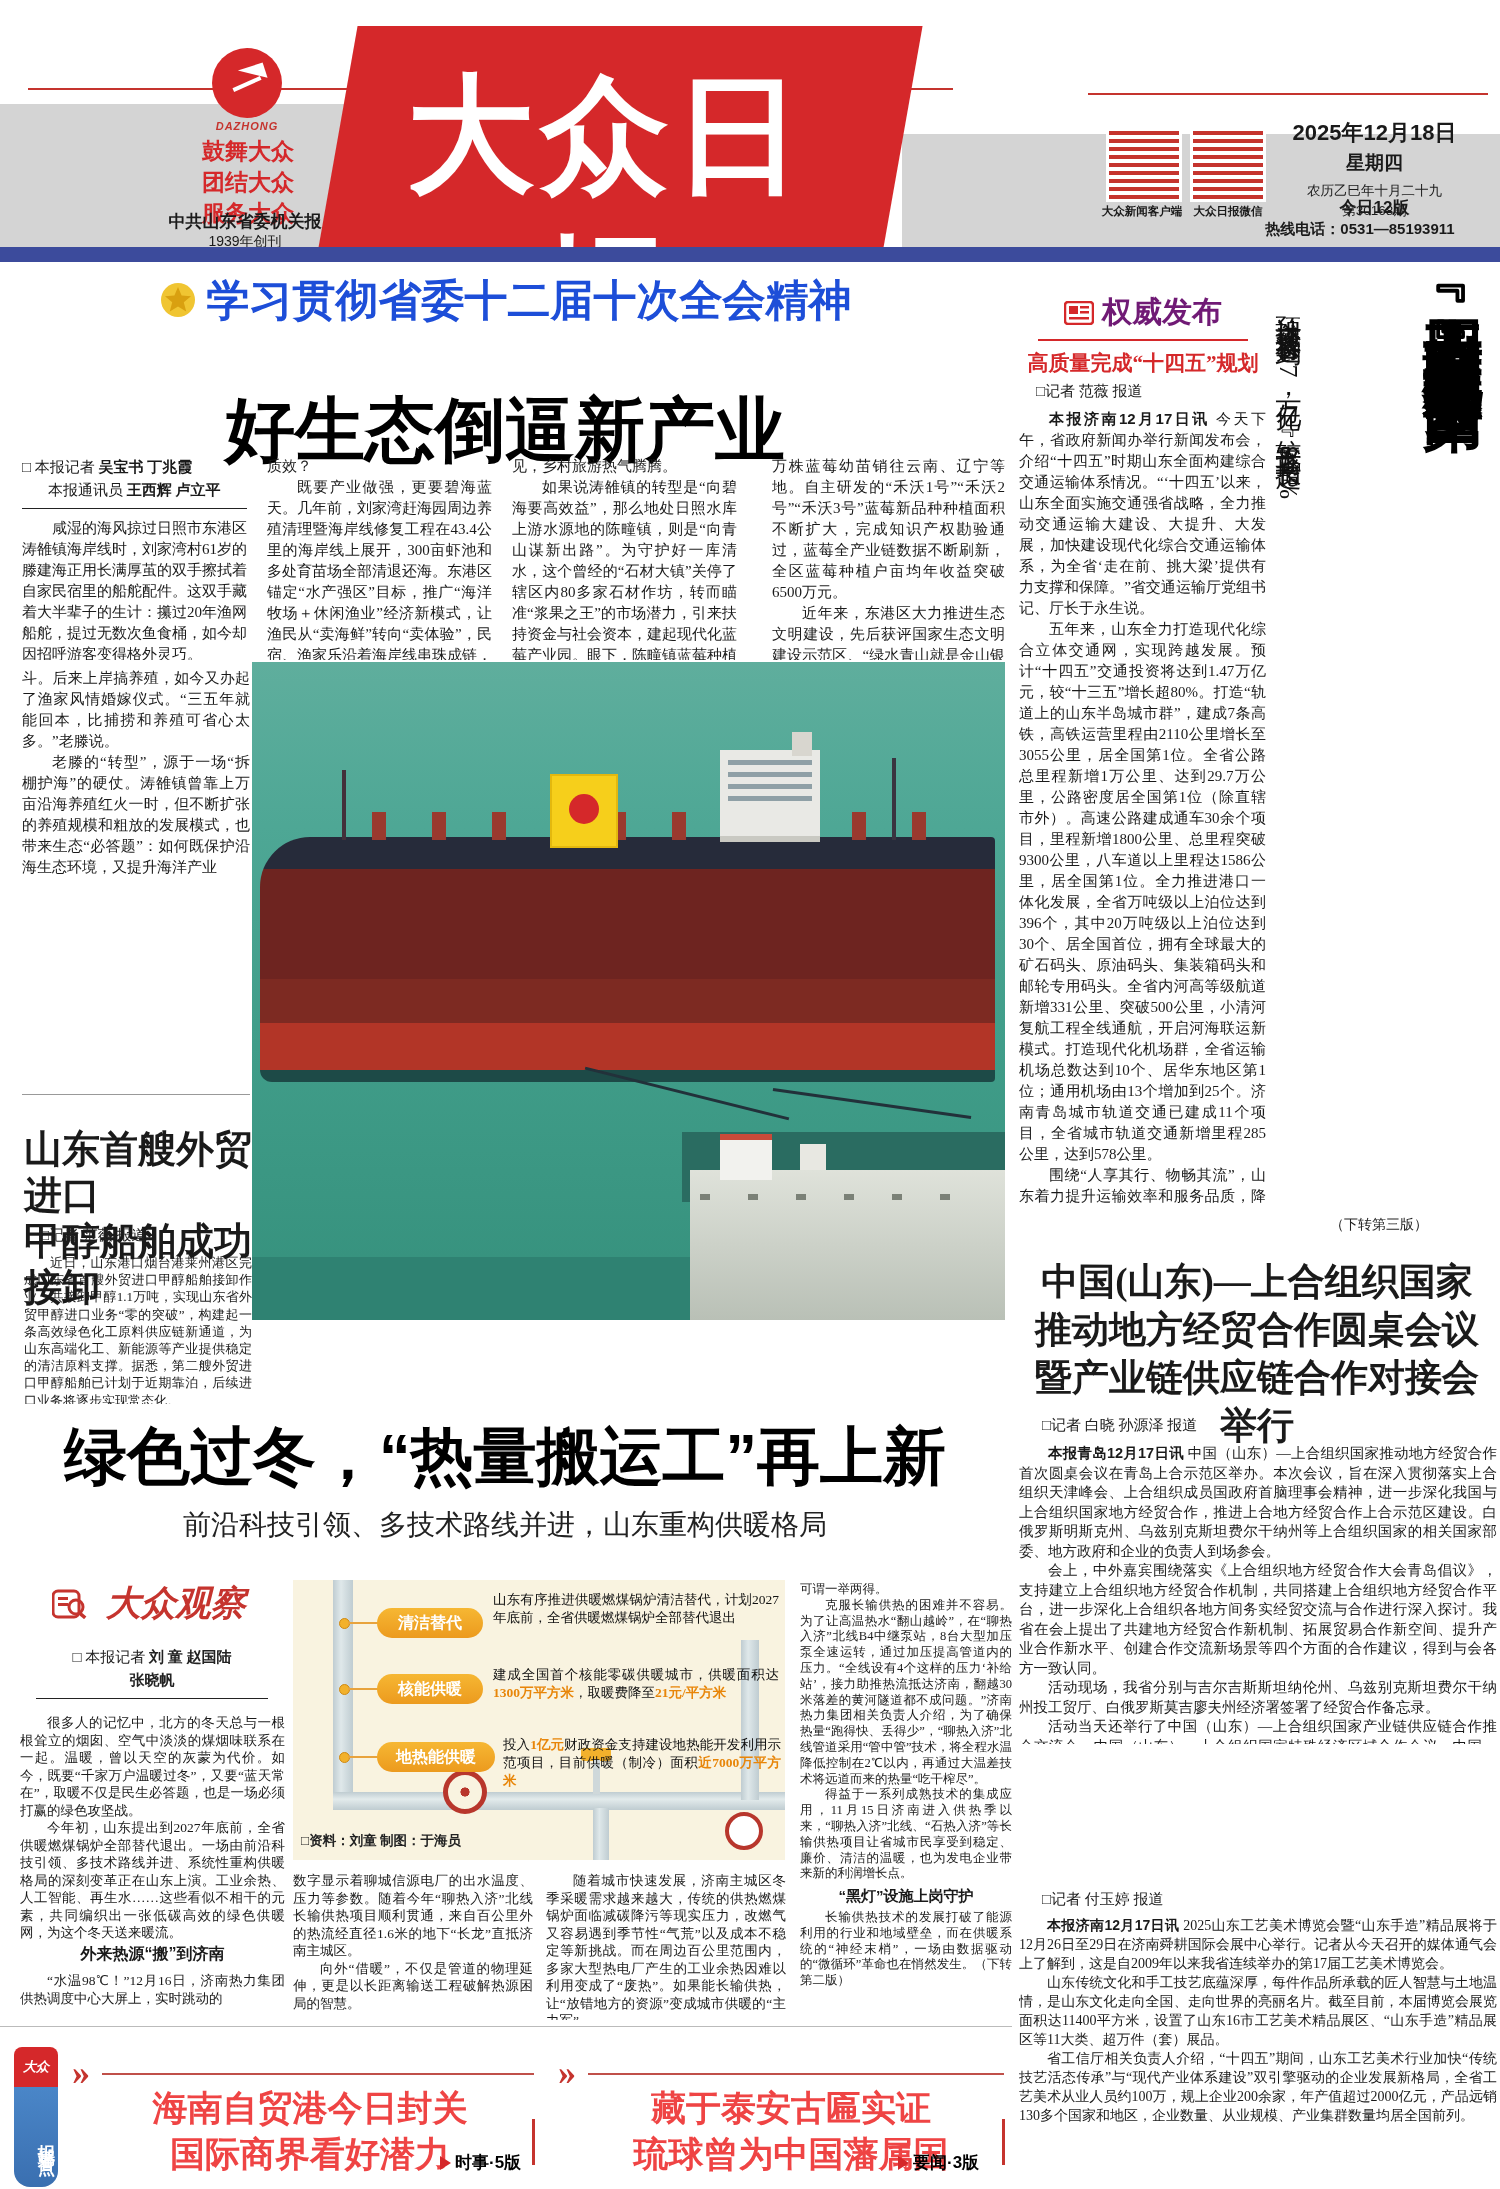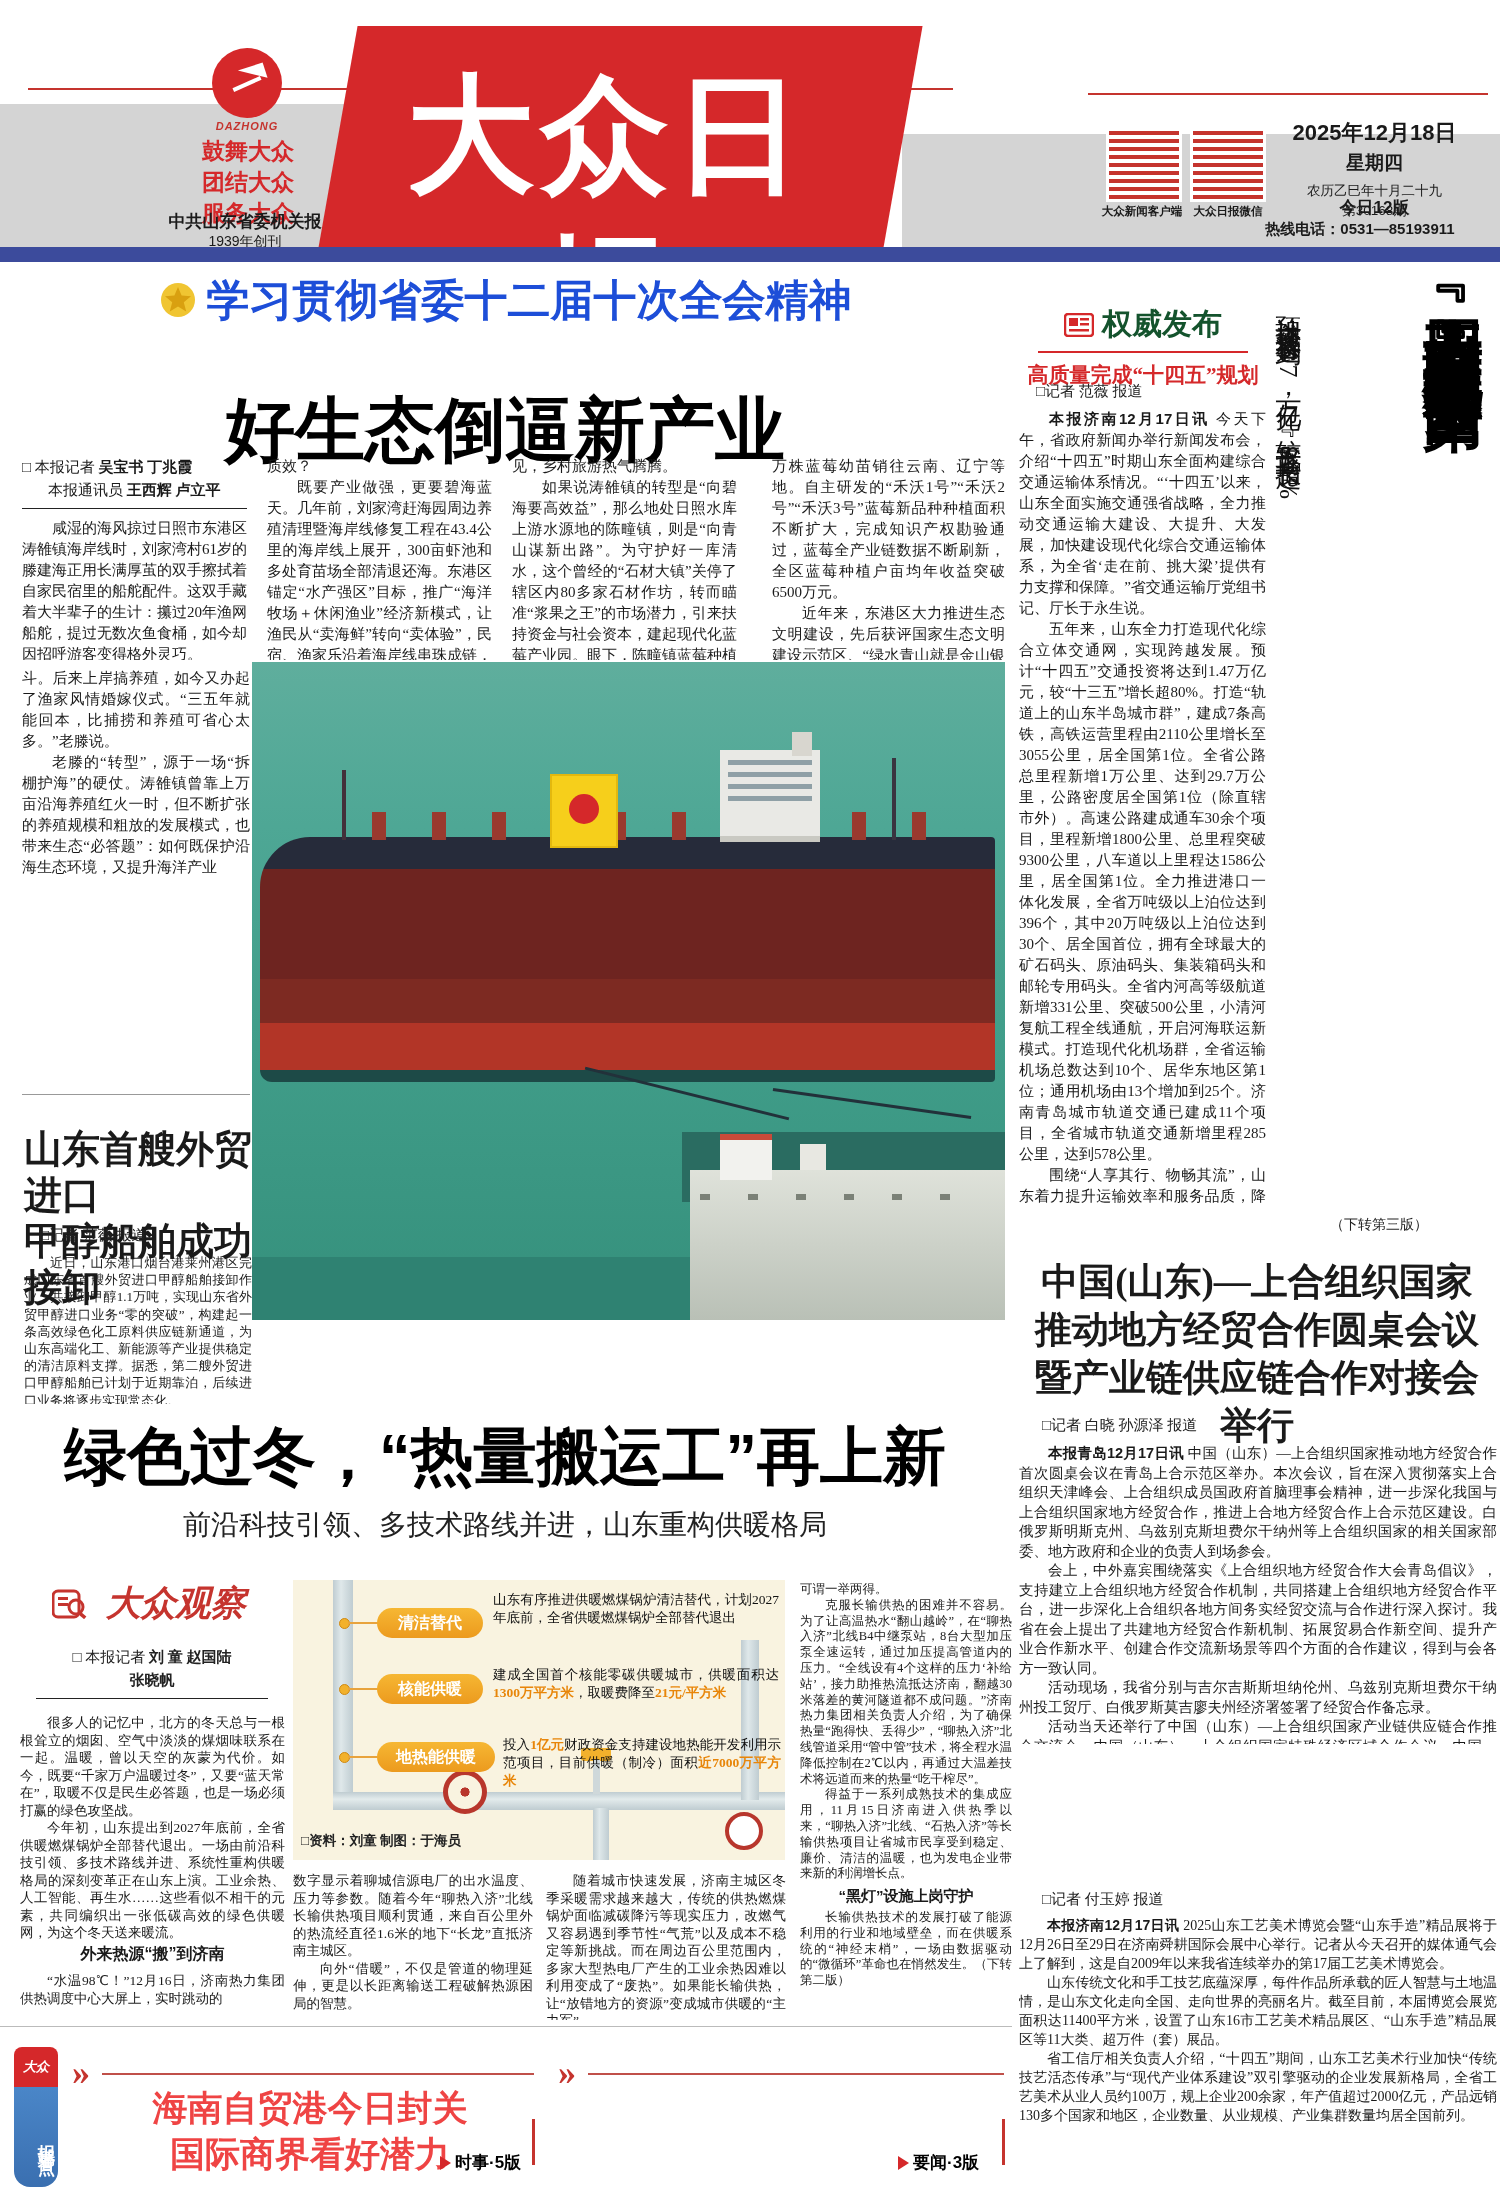--- a/index.html
+++ b/index.html
@@ -54,21 +54,21 @@
   .rule{background:#999;height:1px;}
   
   .meth-h{left:24px;top:1126px;width:228px;font-weight:bold;font-size:38px;line-height:46px;}
   .kai{font-size:15px;color:#222;}
   .meth-body{left:24px;top:1254px;width:228px;height:150px;font-size:13px;line-height:17.2px;}
   
   .photo{left:252px;top:662px;width:753px;height:658px;overflow:hidden;
          background:linear-gradient(180deg,#6db3a3 0%,#4ea violet 0%,#54a997 28%,#44a08c 55%,#389181 80%,#2f8878 100%);}
   
   .auth-head{left:1018px;top:292px;width:250px;text-align:center;}
-  .auth-tag{color:#14532d;font-weight:bold;font-size:30px;margin-top:12px;}
+  .auth-tag{color:#701a75;font-weight:bold;font-size:30px;}
   .auth-rule{width:210px;height:2px;background:#d5282a;margin:6px auto 8px auto;}
   .auth-sub{color:#d5282a;font-size:21px;font-weight:bold;}
   .auth-byline{left:1036px;top:382px;width:230px;font-size:15px;}
   .auth-body{left:1019px;top:408px;width:247px;height:800px;font-size:15px;line-height:21px;}
   .auth-body p{margin:0;text-indent:2em;}
   .jump{font-size:14px;color:#222;}
   .vsub{left:1270px;top:296px;width:36px;height:720px;writing-mode:vertical-rl;font-size:26px;letter-spacing:3px;color:#111;}
   .vhead{left:1304px;top:266px;width:196px;height:962px;writing-mode:vertical-rl;font-weight:bold;
          font-size:60px;line-height:1.55;letter-spacing:4px;color:#000;font-family:"Liberation Sans",sans-serif;}
   
@@ -382,18 +382,22 @@
     <div class="teaser-h" style="left:110px;top:58px;width:400px;">
       <div>海南自贸港今日封关</div>
       <div>国际商界看好潜力</div>
     </div>
     <div class="tick" style="left:532px;top:92px;"></div>
     <div class="ref" style="left:440px;top:124px;">
       <span class="arrow"></span><span>时事·5版</span></div>
 
     <div class="chev" style="left:558px;top:30px;">»</div>
     <div class="tline" style="left:588px;top:46px;width:416px;"></div>
+    <div class="teaser-h" style="left:598px;top:58px;width:386px;">
+      <div>藏于泰安古匾实证</div>
+      <div>琉球曾为中国藩属国</div>
+    </div>
     <div class="tick" style="left:1002px;top:92px;"></div>
     <div class="ref" style="left:898px;top:124px;">
       <span class="arrow"></span><span>要闻·3版</span></div>
   </div>
 
 </div>
 
 </body></html>

